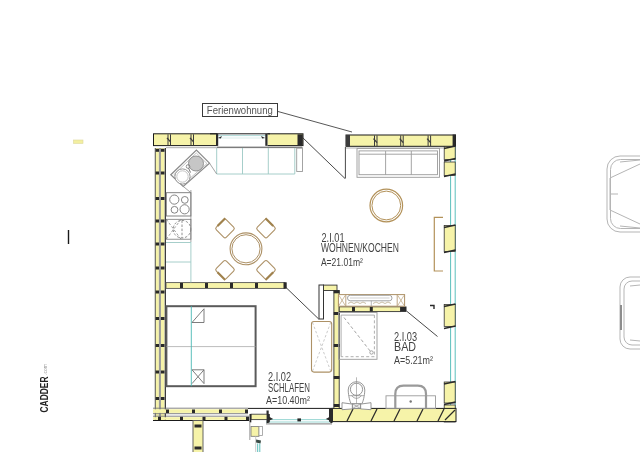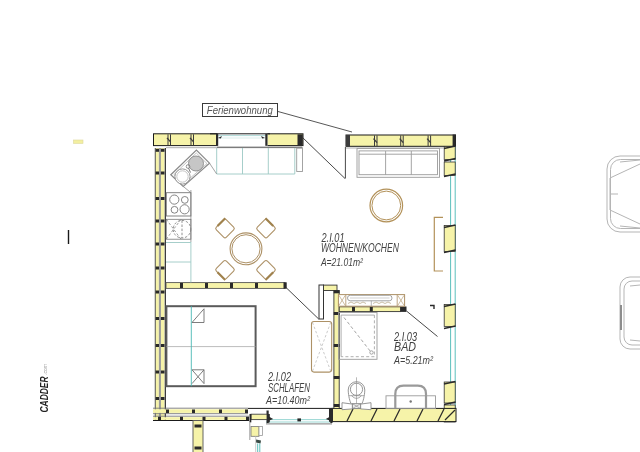--- a/index.html
+++ b/index.html
@@ -1,16 +1,16 @@
 <!DOCTYPE html>
 <html><head>
 <meta charset="utf-8">
 <style>
 html,body{margin:0;padding:0;background:#fff;}
-#page{width:640px;height:452px;position:relative;overflow:hidden;font-family:"Liberation Sans",sans-serif;font-style:italic;}
+#page{width:640px;height:452px;position:relative;overflow:hidden;font-family:"Liberation Sans",sans-serif;}
 svg{display:block;}
 </style>
 </head>
 <body>
 <div id="page">
 <svg width="640" height="452" viewBox="0 0 640 452" xmlns="http://www.w3.org/2000/svg">
 <rect width="640" height="452" fill="#ffffff"></rect>
 
 <g stroke="#b5b5b5" fill="none" stroke-width="1">
   <rect x="607" y="156" width="58" height="76" rx="13"></rect>

